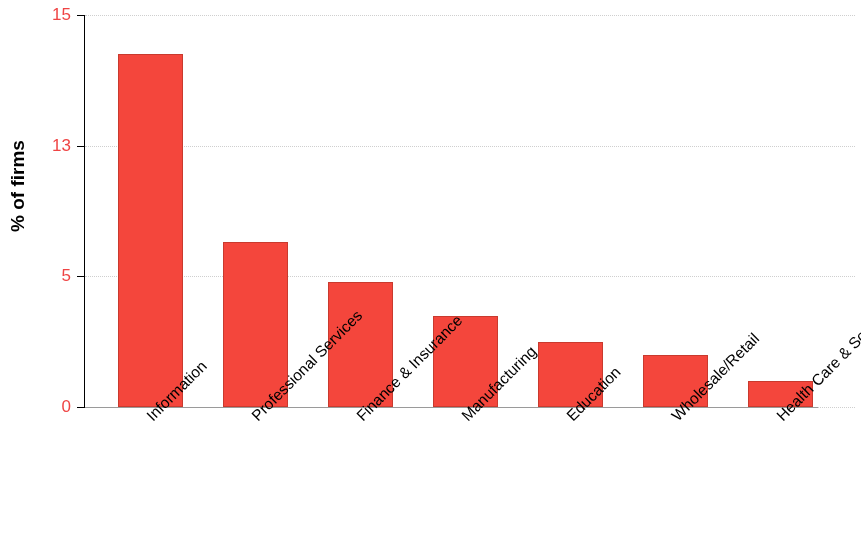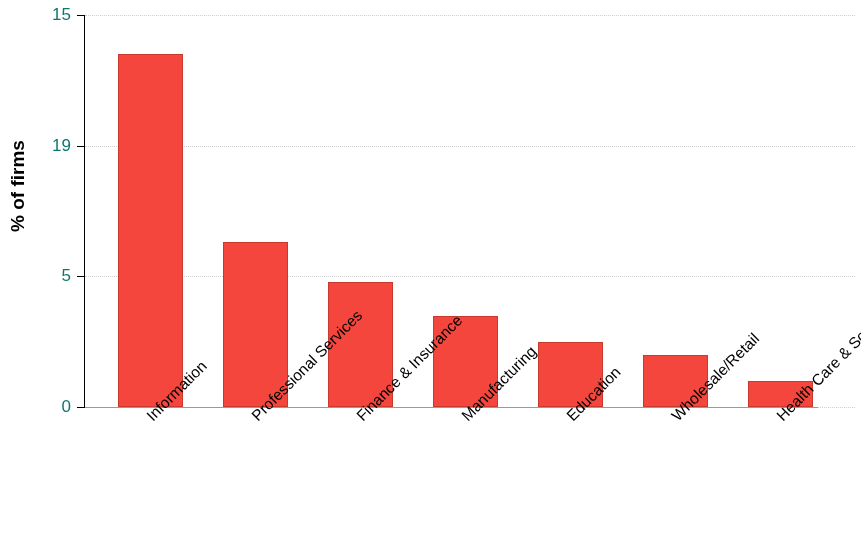--- a/index.html
+++ b/index.html
@@ -43,21 +43,21 @@
     width: 8px;
     height: 1px;
     background: #000000;
   }
   .y-tick-label {
     position: absolute;
     right: 0;
     width: 40px;
     text-align: right;
     font-size: 17px;
-    color: #0f766e;
+    color: #ef4444;
     font-family: "Liberation Sans", sans-serif;
     line-height: 1;
   }
   .y-tick-label-wrap {
     position: absolute;
     left: 25px;
     width: 46px;
     height: 0;
   }
   .gridline {
@@ -131,21 +131,21 @@
       <div class="y-tick-mark" style="top: 407px;"></div>
       <div class="y-tick-label-wrap" style="top: 407px;">
         <div class="y-tick-label" style="top: -9px;">0</div>
       </div>
       <div class="y-tick-mark" style="top: 276.333px;"></div>
       <div class="y-tick-label-wrap" style="top: 276.333px;">
         <div class="y-tick-label" style="top: -9px;">5</div>
       </div>
       <div class="y-tick-mark" style="top: 145.667px;"></div>
       <div class="y-tick-label-wrap" style="top: 145.667px;">
-        <div class="y-tick-label" style="top: -9px;">19</div>
+        <div class="y-tick-label" style="top: -9px;">13</div>
       </div>
       <div class="y-tick-mark" style="top: 15px;"></div>
       <div class="y-tick-label-wrap" style="top: 15px;">
         <div class="y-tick-label" style="top: -9px;">15</div>
       </div>
     </div>
   <div id="y-axis-title">% of firms</div>
 
   <div id="bars">
       <div class="bar" title="Information: 13.5" style="left: 118px; top: 54.2px; width: 65px; height: 352.8px; bottom: auto; position: absolute; background: rgb(244, 70, 60); border-color: rgb(201, 58, 46);"></div>

